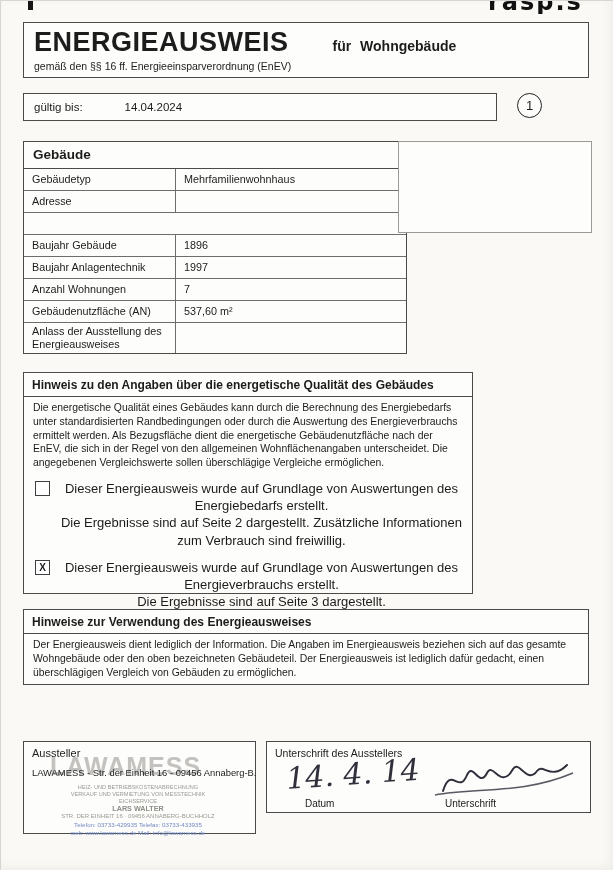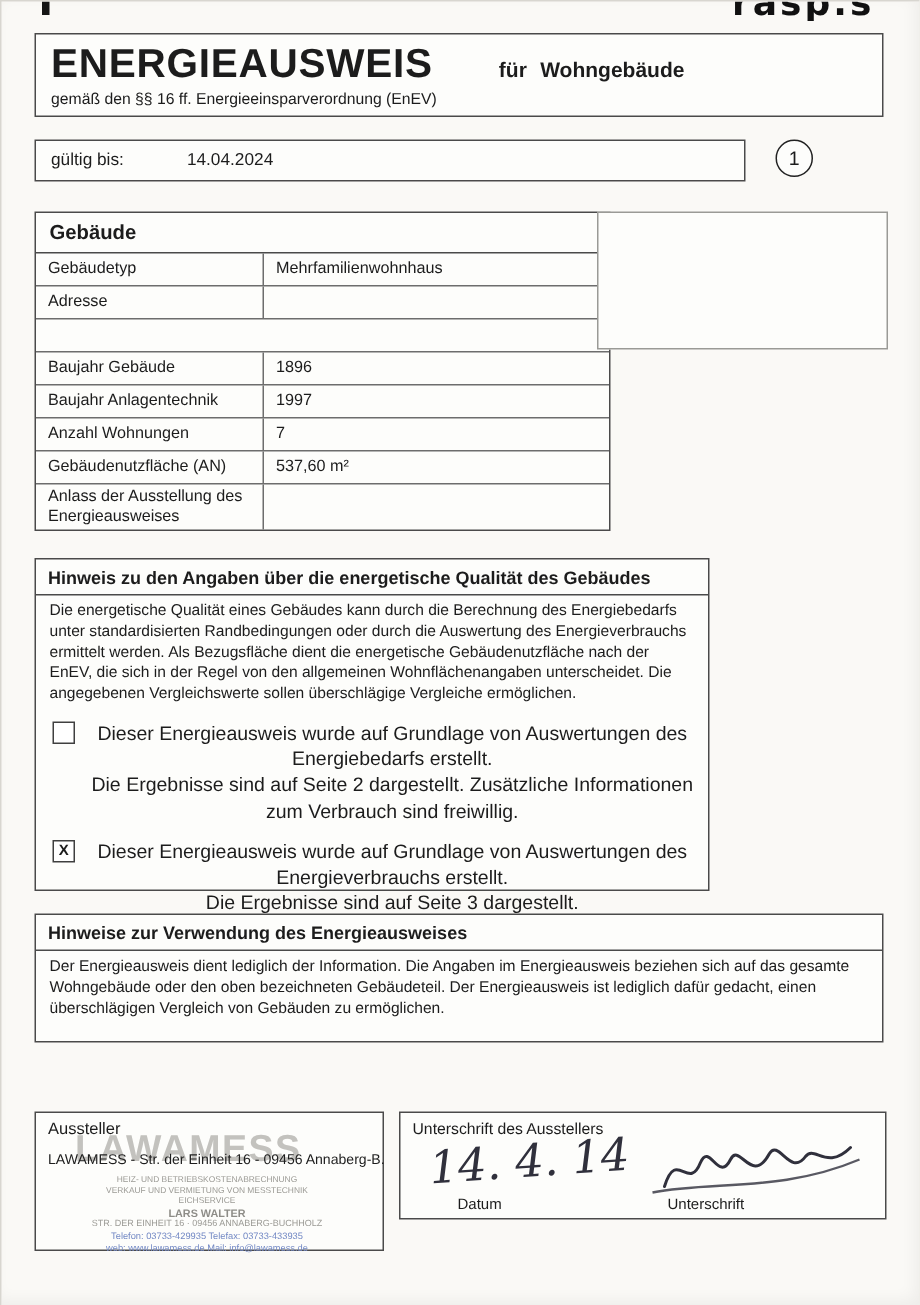--- a/index.html
+++ b/index.html
@@ -41,21 +41,21 @@
   .b-row.last { border-bottom:none; height:30px; }
   .b-label { width:152px; padding-left:8px; font-size:10.8px; line-height:21px; border-right:1px solid #6d6d6d;
              box-sizing:border-box; }
   .b-row.last .b-label { line-height:13px; padding-top:2px; }
   .b-value { flex:1; padding-left:8px; font-size:10.8px; line-height:21px; }
   .b-value.center-small { padding-left:0; text-align:center; font-size:9.5px; }
   .empty-right-box { left:397px; top:140px; width:194px; height:92px; border:1px solid #9a9a96; }
 
   
   .hinweis-box { left:22px; top:371px; width:450px; height:222px; }
-  .usage-box   { left:22px; top:608px; width:566px; height:86px; }
+  .usage-box   { left:22px; top:608px; width:566px; height:76px; }
   .sec-header { font-weight:bold; font-size:12px; padding:5px 8px 4px; border-bottom:1.2px solid #4a4a4a; }
   .sec-text { font-size:10.4px; line-height:1.33; padding:4px 9px 0; }
 
   .cb-row { display:flex; align-items:flex-start; padding:0 9px; margin-top:10px; }
   .checkbox { width:13px; height:13px; border:1.2px solid #3f3f3f; margin:1px 10px 0 2px; flex:none;
               display:flex; align-items:center; justify-content:center; font-size:10px; font-weight:bold;
               background:#fff; }
   .cb-text { font-size:13px; line-height:1.32;text-align:center; }
   .divider { border-top:1px solid #bab8b3; margin:8px 6px 0; }
   .daten-row { display:flex; align-items:center; padding:0 9px; margin-top:7px; font-size:10.4px; }

